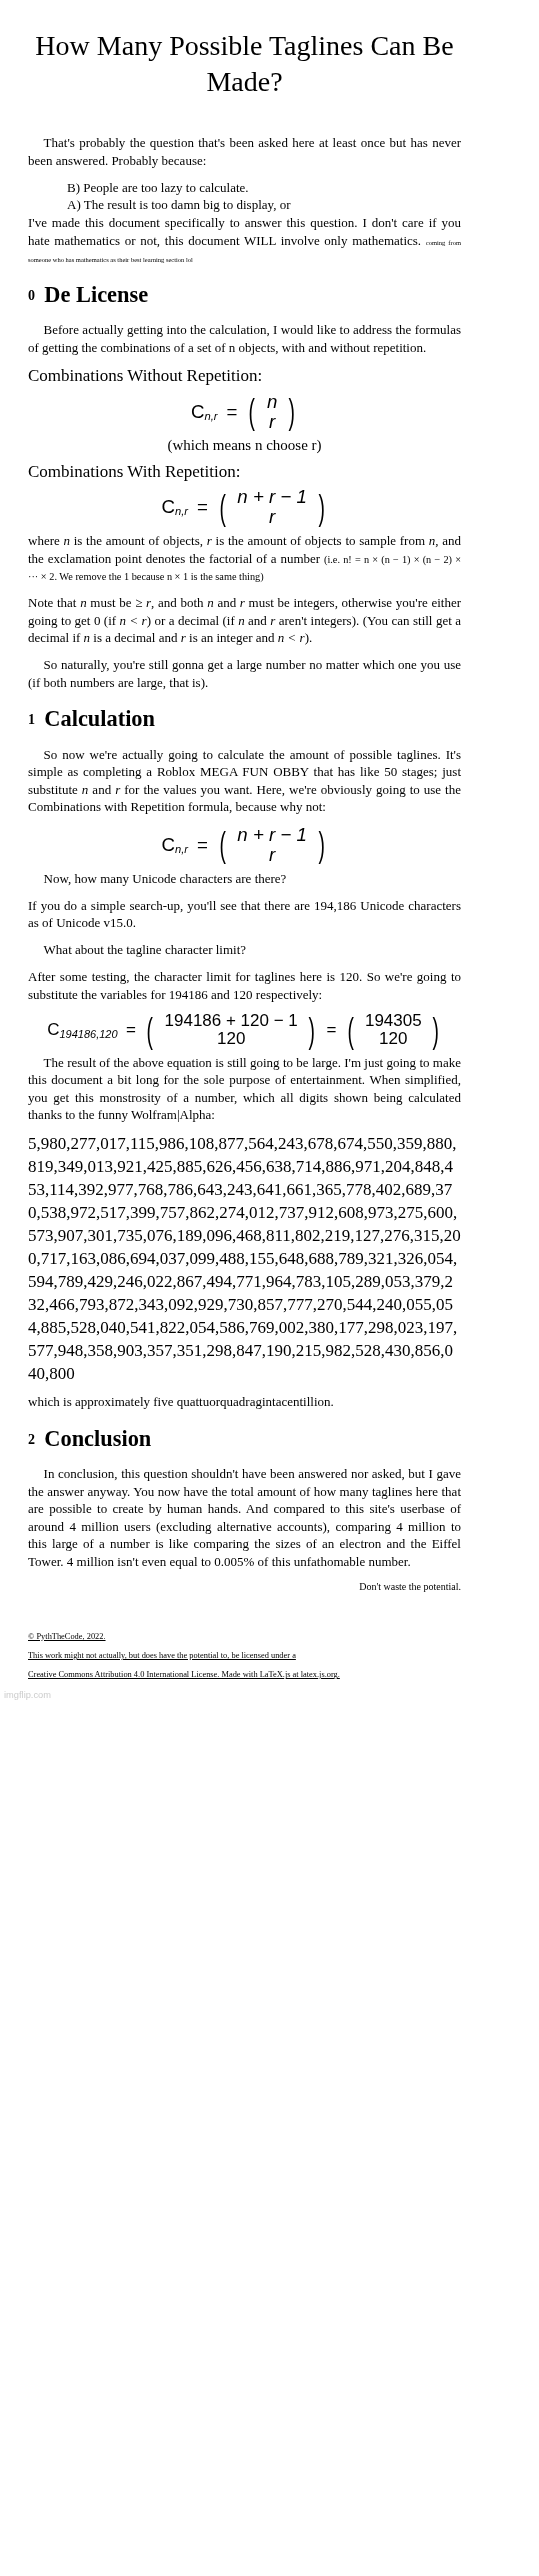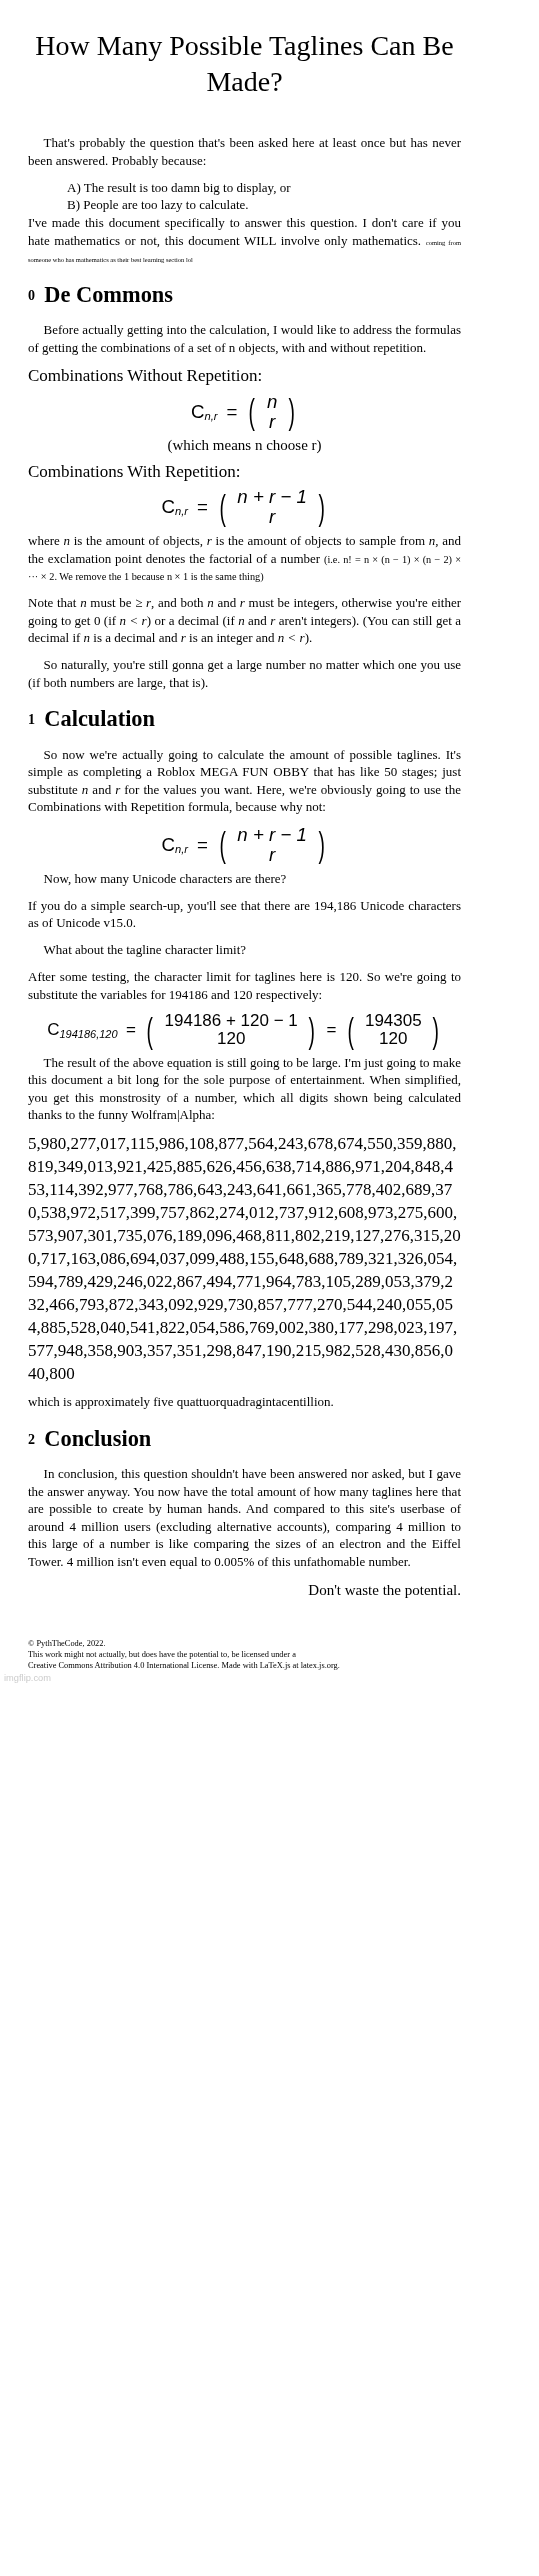--- a/index.html
+++ b/index.html
@@ -103,39 +103,39 @@
     word-break: break-all;
     margin: 7.5px 0;
     line-height: 1.35;
   }
   .footer {
     margin-top: 39px;
     font-size: 8.4px;
     line-height: 1.2;
     border-top: 0;
   }
-  .footline { font-size: 8.4px; margin: 1px 0; }
-  .right-small { text-align: right; font-size: 15px; margin-top: 5.6px; }
+  .footline { font-size: 8.4px; margin: 9px 0; text-decoration: underline; }
+  .right-small { text-align: right; font-size: 10px; margin-top: 5.6px; }
 </style>
 </head>
 <body>
 
 <div class="page">
 
   <div class="title">How Many Possible Taglines Can Be Made?</div>
 
   <p class="para">That's probably the question that's been asked here at least once but has never been answered. Probably because:</p>
+  <p class="opt">B) People are too lazy to calculate.</p>
   <p class="opt">A) The result is too damn big to display, or</p>
-  <p class="opt">B) People are too lazy to calculate.</p>
   <p class="para noindent">
     <span>I've made this document specifically to answer this question. I don't care if you hate mathematics or not, this document WILL involve only mathematics. </span><span class="tiny">coming from someone who has mathematics as their best learning section lol</span>
   </p>
 
   <h2 class="sec">
-    <span class="num">0</span><span>De Commons</span>
+    <span class="num">0</span><span>De License</span>
   </h2>
 
   <p class="para">Before actually getting into the calculation, I would like to address the formulas of getting the combinations of a set of n objects, with and without repetition.</p>
 
   <div class="subhead">Combinations Without Repetition:</div>
   <div class="formula math">
     <span class="bigC">C</span><span class="sub">n,r</span>
     <span class="eq">=</span>
     <span class="paren">(</span>
     <span class="binom">

